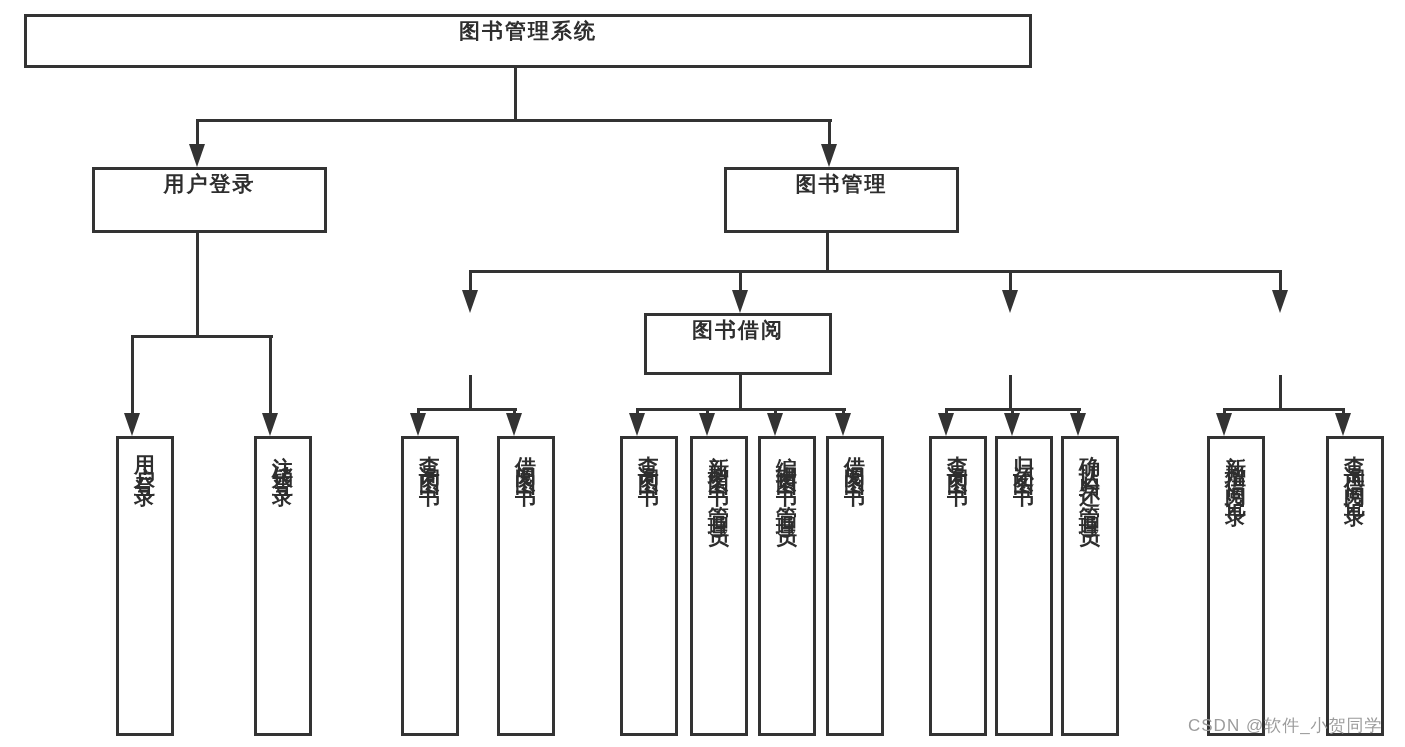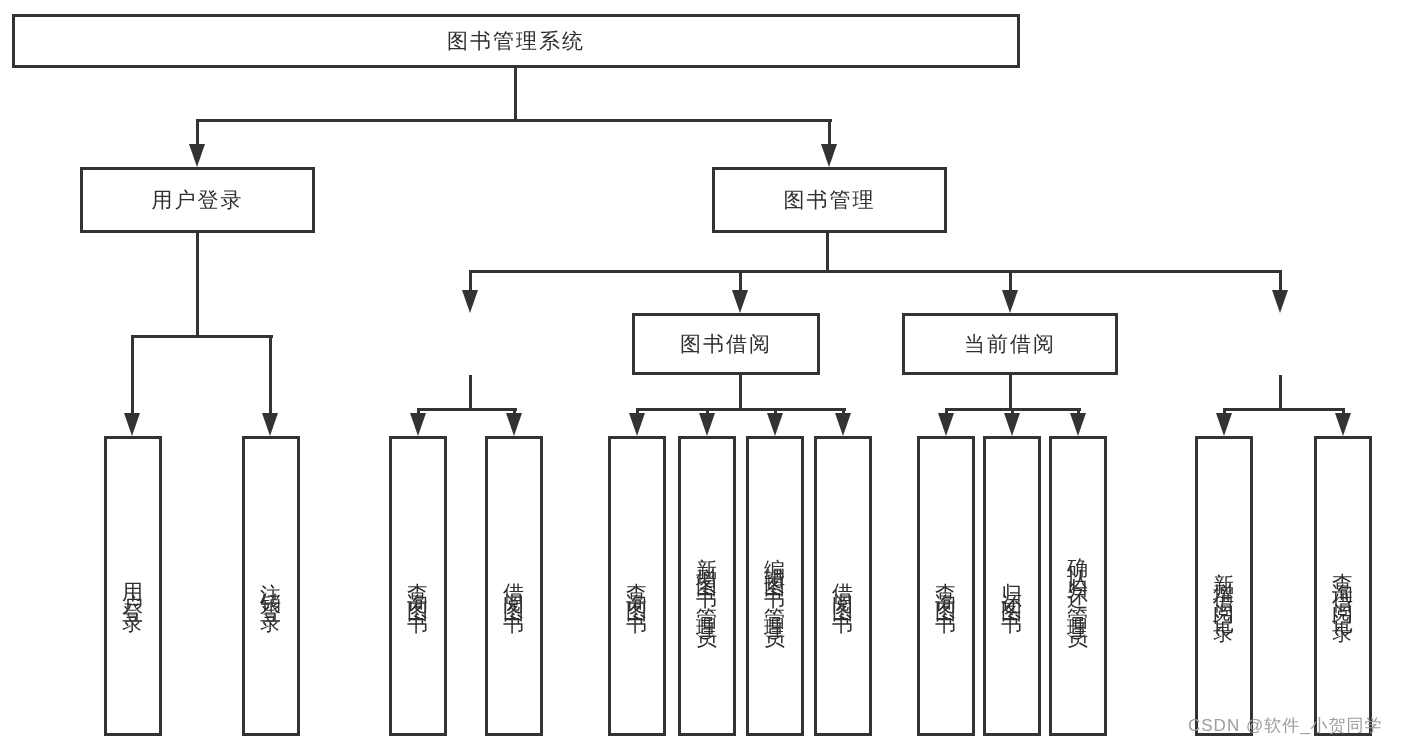--- a/index.html
+++ b/index.html
@@ -14,25 +14,26 @@
     width:1405px;height:747px;
     background:var(--bg);
     overflow:hidden;
   }
   
   .box{
     position:absolute;
     box-sizing:border-box;
     border:3px solid var(--line);
     background:var(--bg);
-    display:flex;align-items:center;justify-content:center;
+    display:flex;align-items:flex-start;justify-content:center;
     color:var(--text);
     font-size:21px;
     letter-spacing:2px;
-    font-weight:400;
+    font-weight:700;
+    margin-left:12px;
   }
   .leaf{
     top:436px;width:58px;height:300px;
   }
   .leaf .vtext{
     writing-mode:vertical-rl;
     letter-spacing:10px;
     line-height:1;
     white-space:nowrap;
   }
@@ -92,23 +93,20 @@
   <div class="arrow" style="left:462px;top:290px"></div>
   <div class="vline" style="left:739px;top:273px;height:20px"></div>
   <div class="arrow" style="left:732px;top:290px"></div>
   <div class="vline" style="left:1009px;top:273px;height:20px"></div>
   <div class="arrow" style="left:1002px;top:290px"></div>
   <div class="vline" style="left:1279px;top:273px;height:20px"></div>
   <div class="arrow" style="left:1272px;top:290px"></div>
 
   <div class="box" style="left:632px;top:313px;width:188px;height:62px">
     <span>图书借阅</span>
-  </div>
-  <div class="box" style="left:902px;top:313px;width:216px;height:62px">
-    <span>当前借阅</span>
   </div>
 
   <div class="vline" style="left:469px;top:375px;height:36px"></div>
   <div class="hline" style="left:417px;top:408px;width:100px"></div>
   <div class="vline" style="left:417px;top:408px;height:8px"></div>
   <div class="arrow" style="left:410px;top:413px"></div>
   <div class="vline" style="left:513px;top:408px;height:8px"></div>
   <div class="arrow" style="left:506px;top:413px"></div>
 
   <div class="vline" style="left:739px;top:375px;height:36px"></div>

